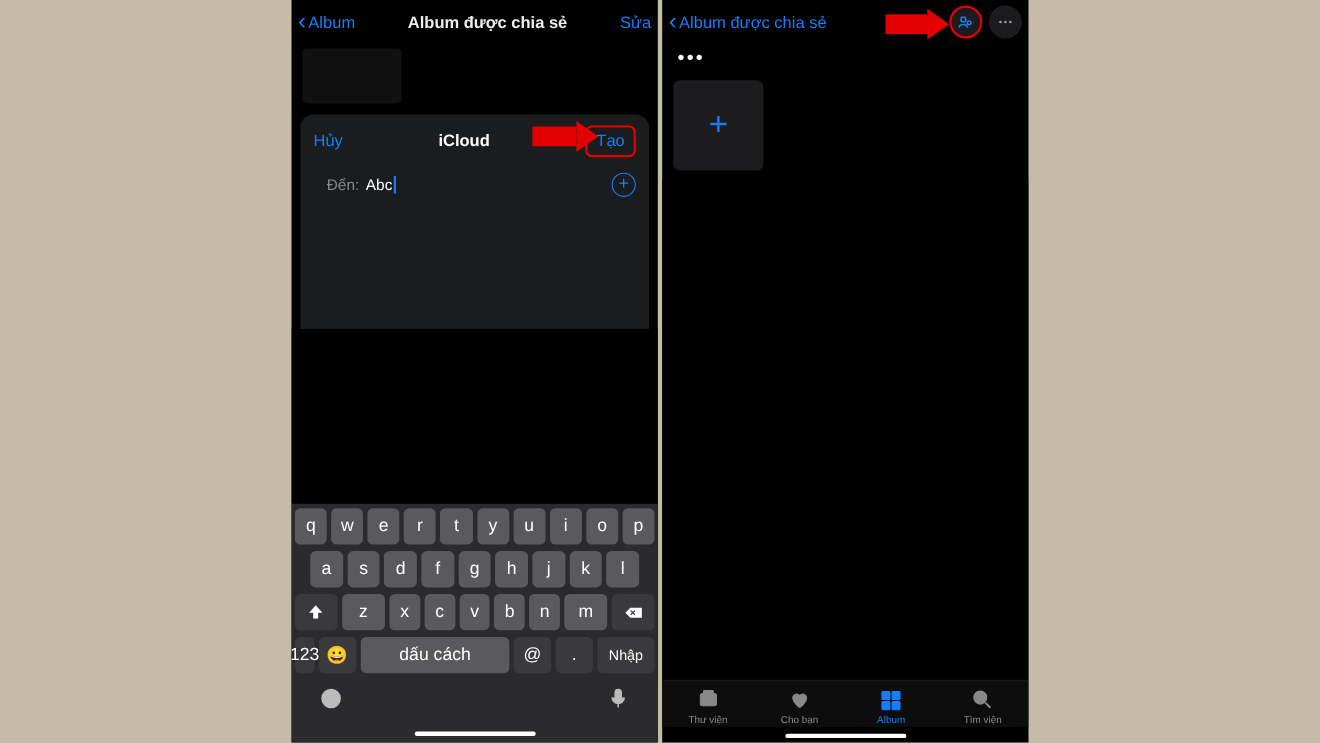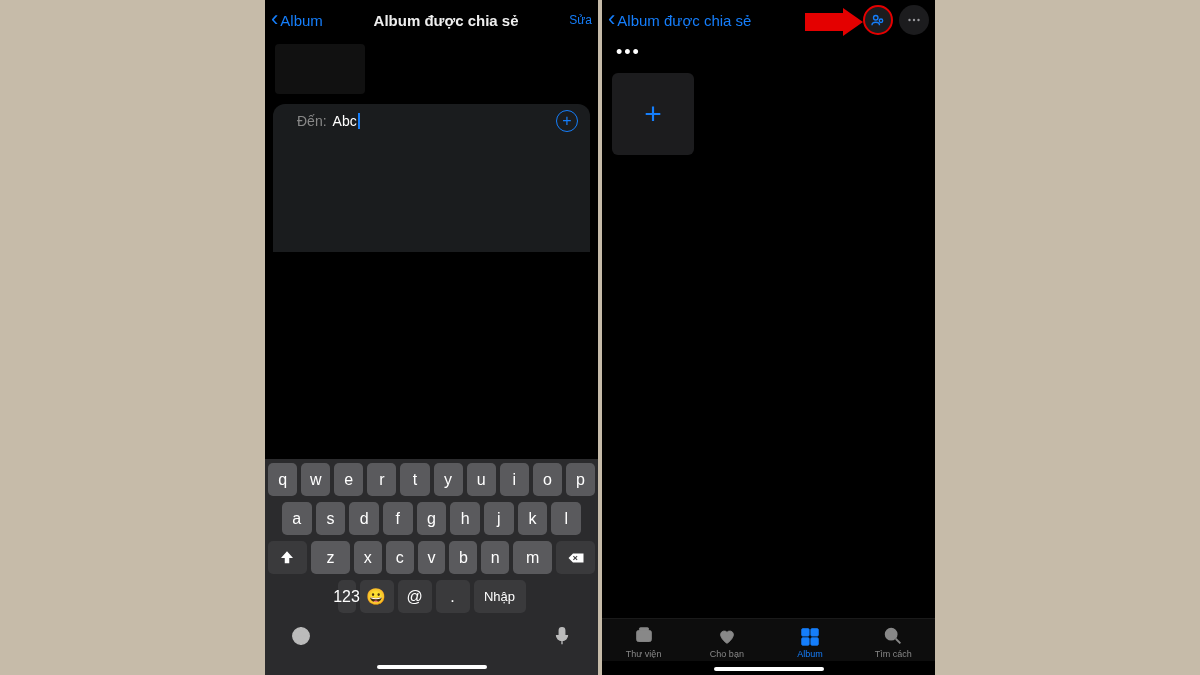--- a/index.html
+++ b/index.html
@@ -4,21 +4,21 @@
 <style>
   * { box-sizing: border-box; margin: 0; padding: 0; font-family: -apple-system, "Helvetica Neue", Arial, sans-serif; }
   body { background: #c6bba9; width: 1200px; height: 675px; display:flex; align-items:center; justify-content:center; overflow:hidden;}
   .stage { width: 670px; height: 675px; display:flex; gap:4px; }
   .phone { background:#000; flex:1; position:relative; overflow:hidden; display:flex; flex-direction:column; }
   
   .nav { display:flex; align-items:center; height:40px; padding:0 6px; color:#fff; font-size:15px; }
   .nav .back { color:#157efb; display:flex; align-items:center; gap:2px; font-size:15px; }
   .nav .back .chev { font-size:22px; font-weight:300; margin-top:-3px;}
   .nav .title { flex:1; text-align:center; font-weight:600; font-size:15px; color:#eee;}
-  .nav .edit { color:#157efb; font-size:12px; }
+  .nav .edit { color:#157efb; font-size:15px; }
   .nav .iconbtn { width:30px; height:30px; border-radius:15px; background:#1c1c1e; display:flex; align-items:center; justify-content:center; margin-left:6px;}
   .nav .iconbtn svg { width:18px; height:18px; }
   .hl { border:2px solid #e40000; border-radius:6px; }
   .nav .share-circle { position:relative; }
   
   .arrow { position:absolute; display:flex; align-items:center; z-index:50;}
   .arrow .shaft { height:18px; background:#e40000; }
   .arrow .head { width:0; height:0; border-top:14px solid transparent; border-bottom:14px solid transparent; border-left:20px solid #e40000; }
   
   .thumb-row { padding:4px 10px; }
@@ -81,20 +81,29 @@
       </div>
       <div class="title">Album được chia sẻ</div>
       <div class="edit">Sửa</div>
     </div>
 
     <div class="thumb-row">
       <div class="thumb"></div>
     </div>
 
     <div class="sheet">
+      <div class="sheet-head" style="position:relative;">
+        <span class="cancel">Hủy</span>
+        <span class="ttl">iCloud</span>
+        <span class="create hl">Tạo</span>
+        <div class="arrow" style="right:46px; top:6px;">
+          <div class="shaft" style="width:40px;"></div>
+            <div class="head"></div>
+        </div>
+      </div>
       <div class="sheet-to">
         <span>Đến:</span>
         <span class="val">Abc</span>
           <span class="cursor"></span>
         <span class="plus">+</span>
       </div>
       <div class="sheet-body"></div>
     </div>
 
     <div class="spacer"></div>
@@ -132,20 +141,21 @@
         <div id="kr3" style="display:contents;"><div class="key">z</div><div class="key">x</div><div class="key">c</div><div class="key">v</div><div class="key">b</div><div class="key">n</div><div class="key">m</div></div>
         <div class="key dark bksp">
           <svg viewBox="0 0 24 24">
               <path d="M22 6H8l-6 6 6 6h14V6zm-9 9l-2-2-2 2-1-1 2-2-2-2 1-1 2 2 2-2 1 1-2 2 2 2-1 1z"></path>
             </svg>
         </div>
       </div>
       <div class="krow r4">
         <div class="key dark k-123">123</div>
         <div class="key dark k-emoji">😀</div>
+        <div class="key k-space">dấu cách</div>
         <div class="key dark k-at">@</div>
         <div class="key dark k-dot">.</div>
         <div class="key dark k-enter">Nhập</div>
       </div>
       <div class="kbd-bottom">
         <span>
           <svg viewBox="0 0 24 24" fill="none" stroke-width="1.5">
               <circle cx="12" cy="12" r="9"></circle>
               <path d="M3 12h18M12 3c3 3 3 15 0 18M12 3c-3 3-3 15 0 18"></path>
             </svg>
@@ -219,19 +229,19 @@
             <rect x="3" y="14" width="8" height="8" rx="1"></rect>
             <rect x="13" y="14" width="8" height="8" rx="1"></rect>
           </svg>
         <span>Album</span>
       </div>
       <div class="tab">
         <svg viewBox="0 0 24 24" fill="none" stroke-width="2">
             <circle cx="10" cy="10" r="6"></circle>
             <path d="M20 20l-5-5"></path>
           </svg>
-        <span>Tìm cách</span>
+        <span>Tìm viện</span>
       </div>
     </div>
     <div class="home-ind"></div>
   </div>
 
 </div>
 
 </body></html>

